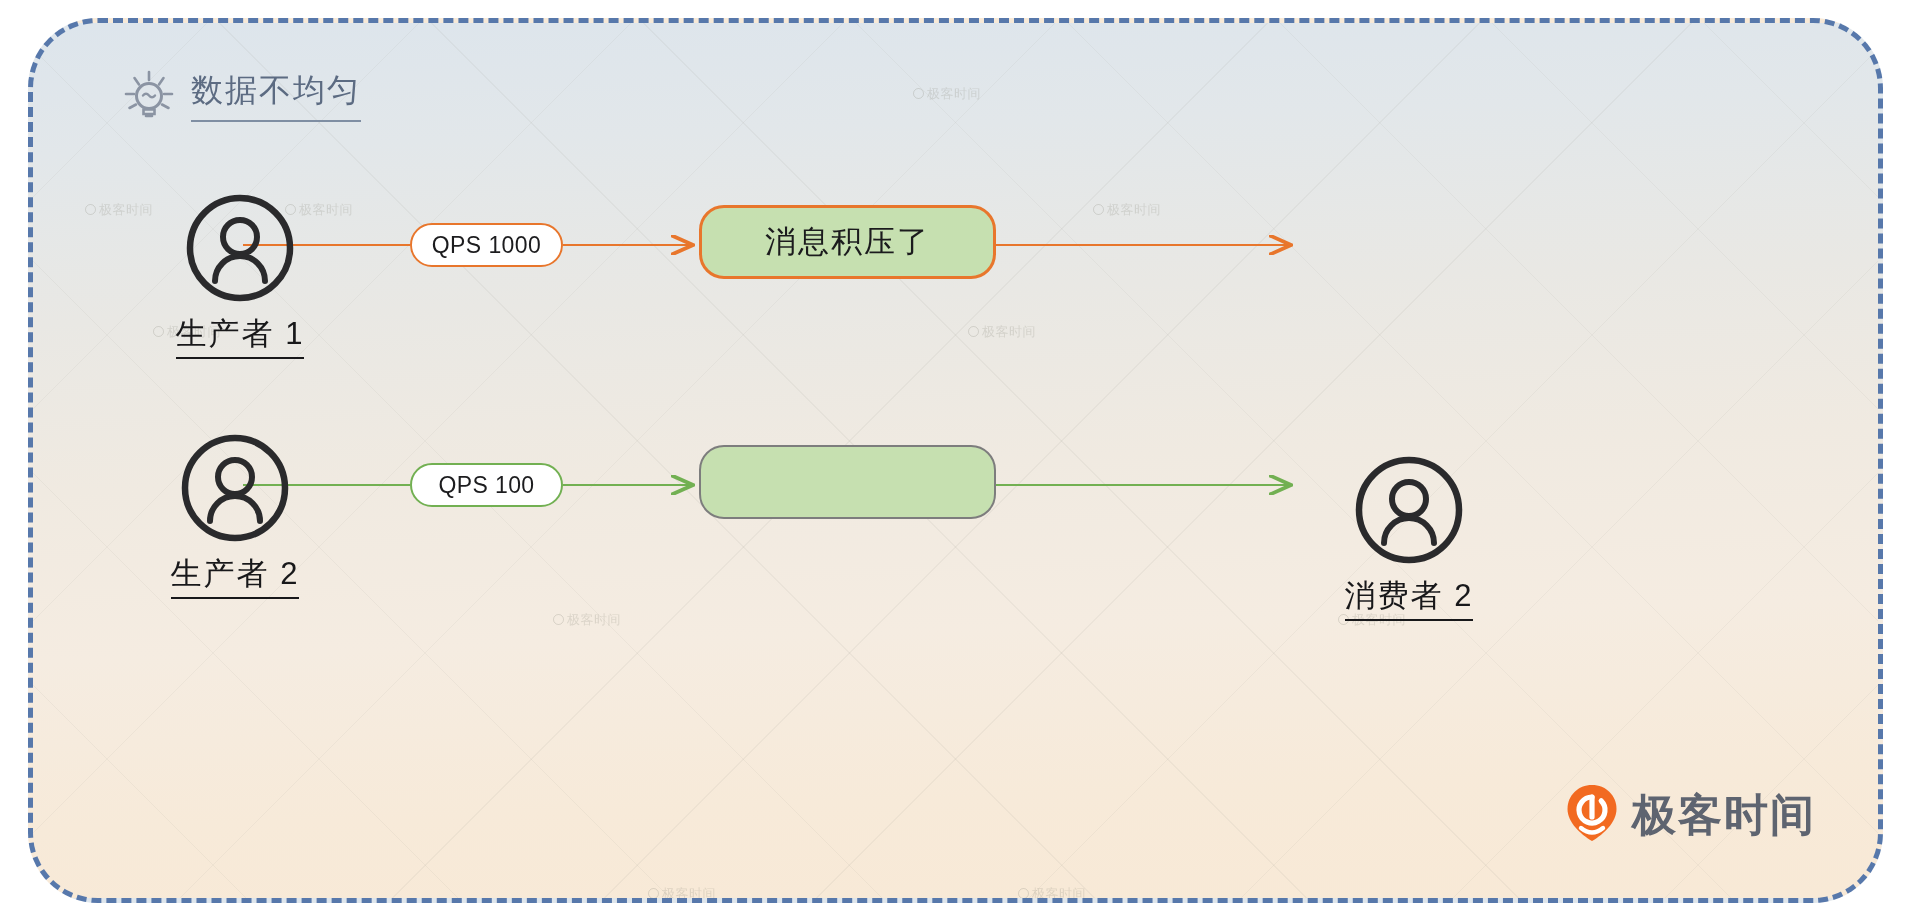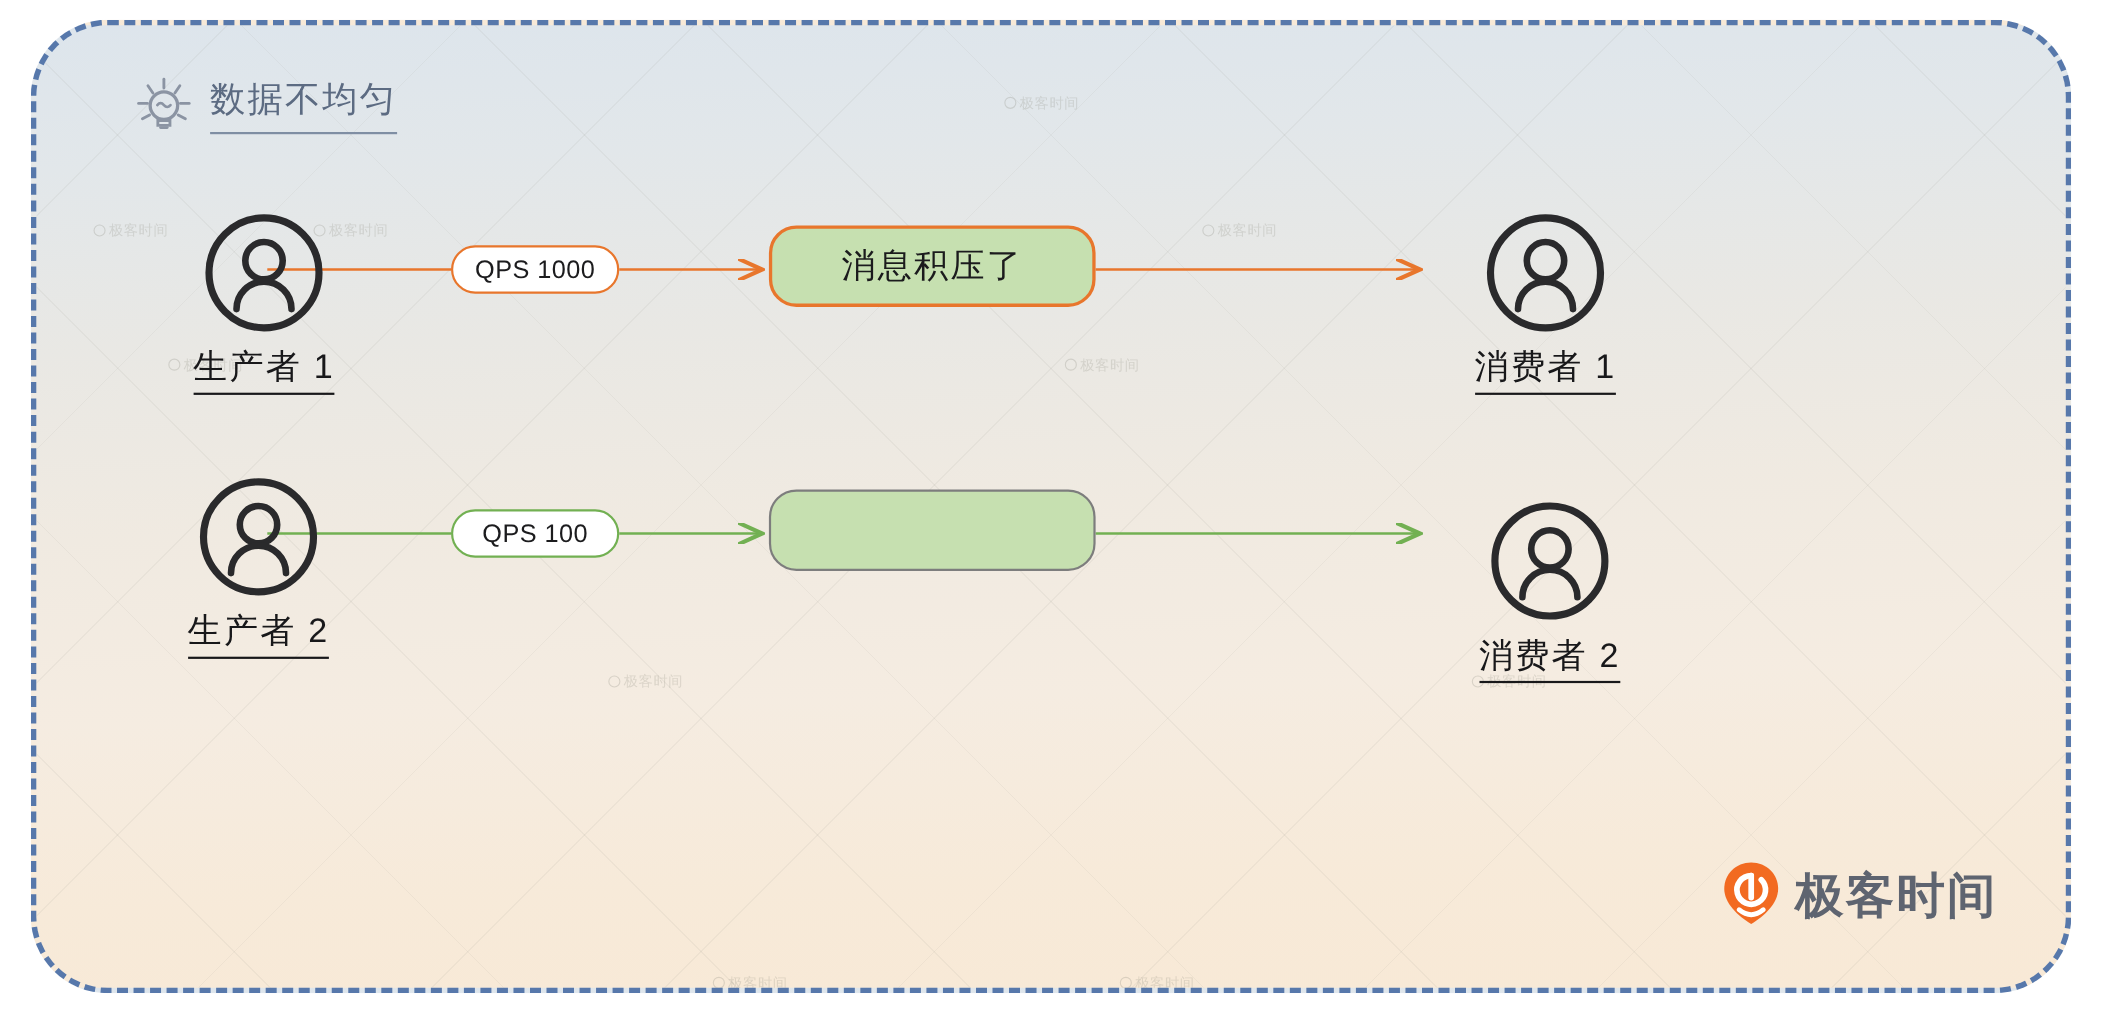--- a/index.html
+++ b/index.html
@@ -231,30 +231,20 @@
       <span>
         <svg width="110" height="110" viewBox="0 0 110 110">
           <circle cx="55" cy="55" r="50" fill="none" stroke="#2a2a2c" stroke-width="6.5"></circle>
           <circle cx="55" cy="44" r="17" fill="none" stroke="#2a2a2c" stroke-width="6"></circle>
           <path d="M30 88 a25 25 0 0 1 50 0" fill="none" stroke="#2a2a2c" stroke-width="6" stroke-linecap="round"></path>
         </svg>
       </span>
       <div class="actor-label">生产者 2</div>
     </div>
 
-    <div class="actor" id="consumer-1">
-      <span>
-        <svg width="110" height="110" viewBox="0 0 110 110">
-          <circle cx="55" cy="55" r="50" fill="none" stroke="#2a2a2c" stroke-width="6.5"></circle>
-          <circle cx="55" cy="44" r="17" fill="none" stroke="#2a2a2c" stroke-width="6"></circle>
-          <path d="M30 88 a25 25 0 0 1 50 0" fill="none" stroke="#2a2a2c" stroke-width="6" stroke-linecap="round"></path>
-        </svg>
-      </span>
-      <div class="actor-label">消费者 1</div>
-    </div>
 
     <div class="actor" id="consumer-2">
       <span>
         <svg width="110" height="110" viewBox="0 0 110 110">
           <circle cx="55" cy="55" r="50" fill="none" stroke="#2a2a2c" stroke-width="6.5"></circle>
           <circle cx="55" cy="44" r="17" fill="none" stroke="#2a2a2c" stroke-width="6"></circle>
           <path d="M30 88 a25 25 0 0 1 50 0" fill="none" stroke="#2a2a2c" stroke-width="6" stroke-linecap="round"></path>
         </svg>
       </span>
       <div class="actor-label">消费者 2</div>

